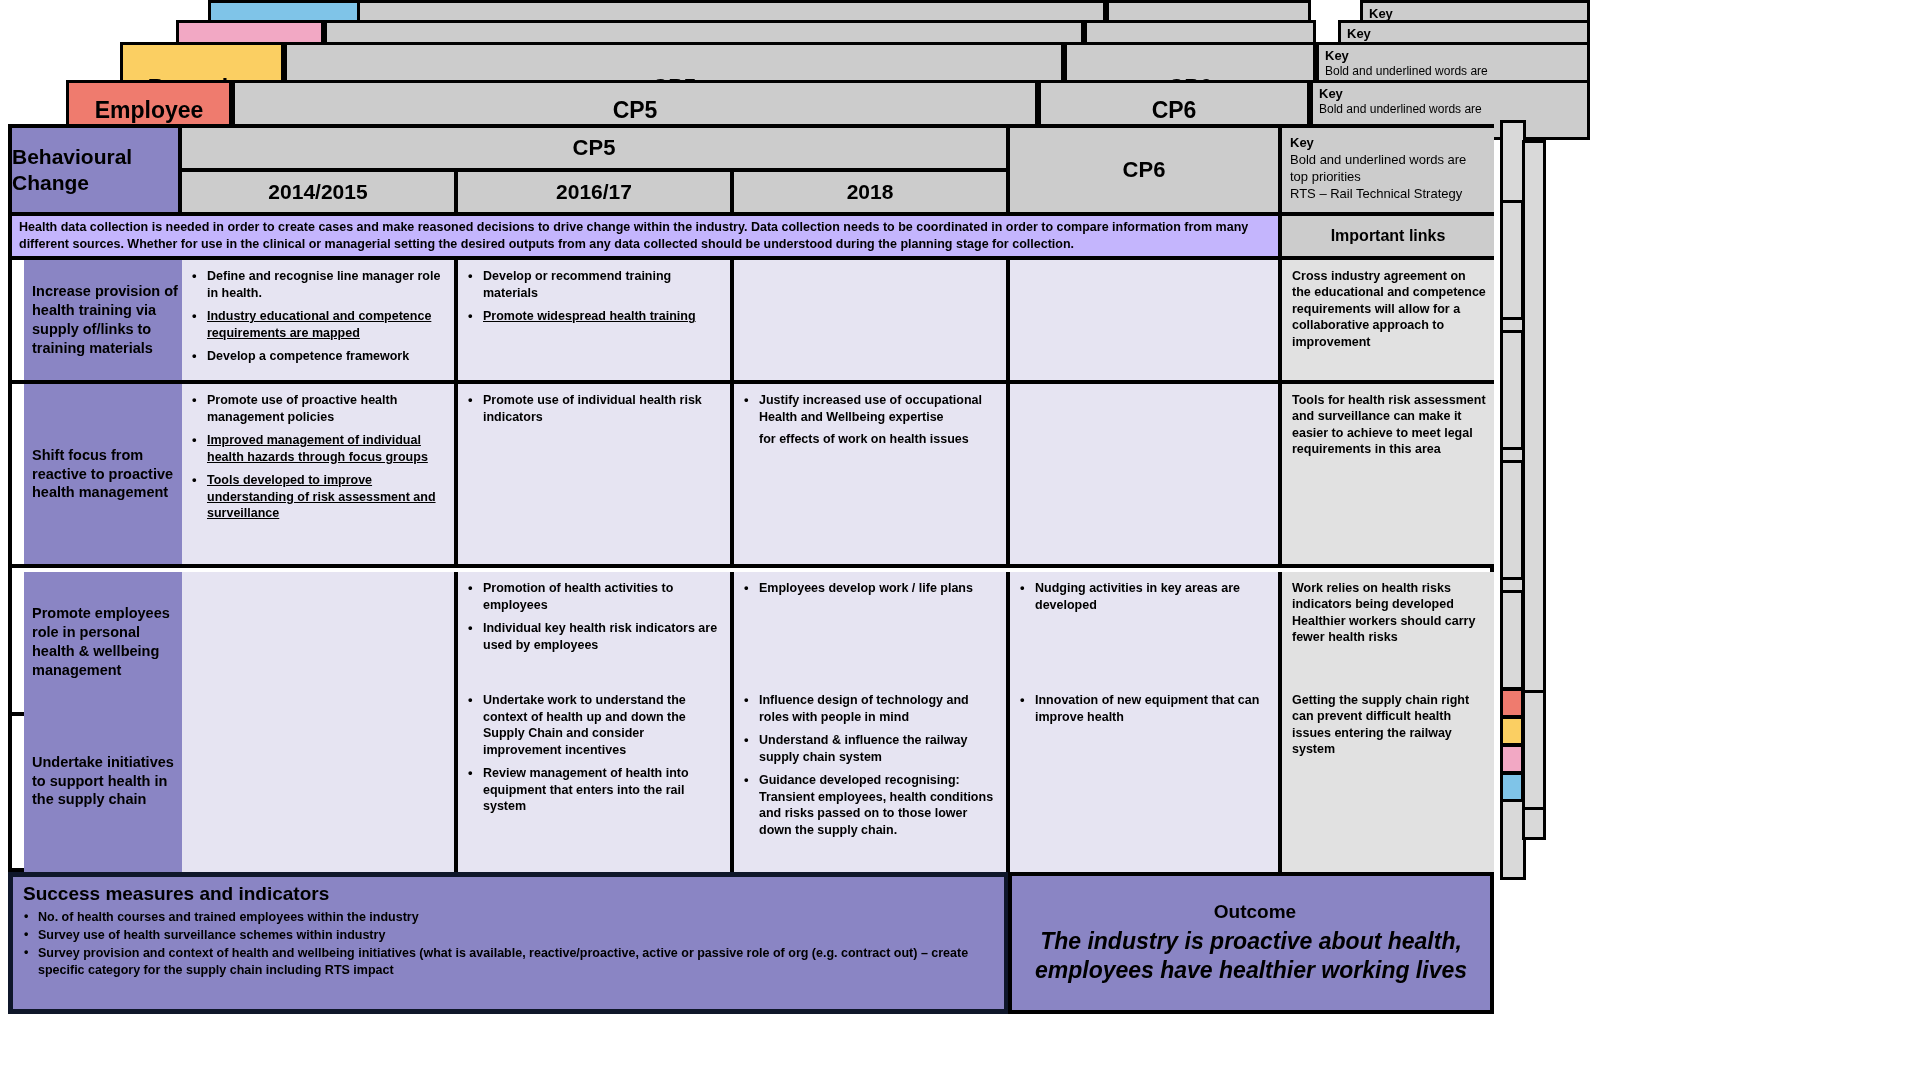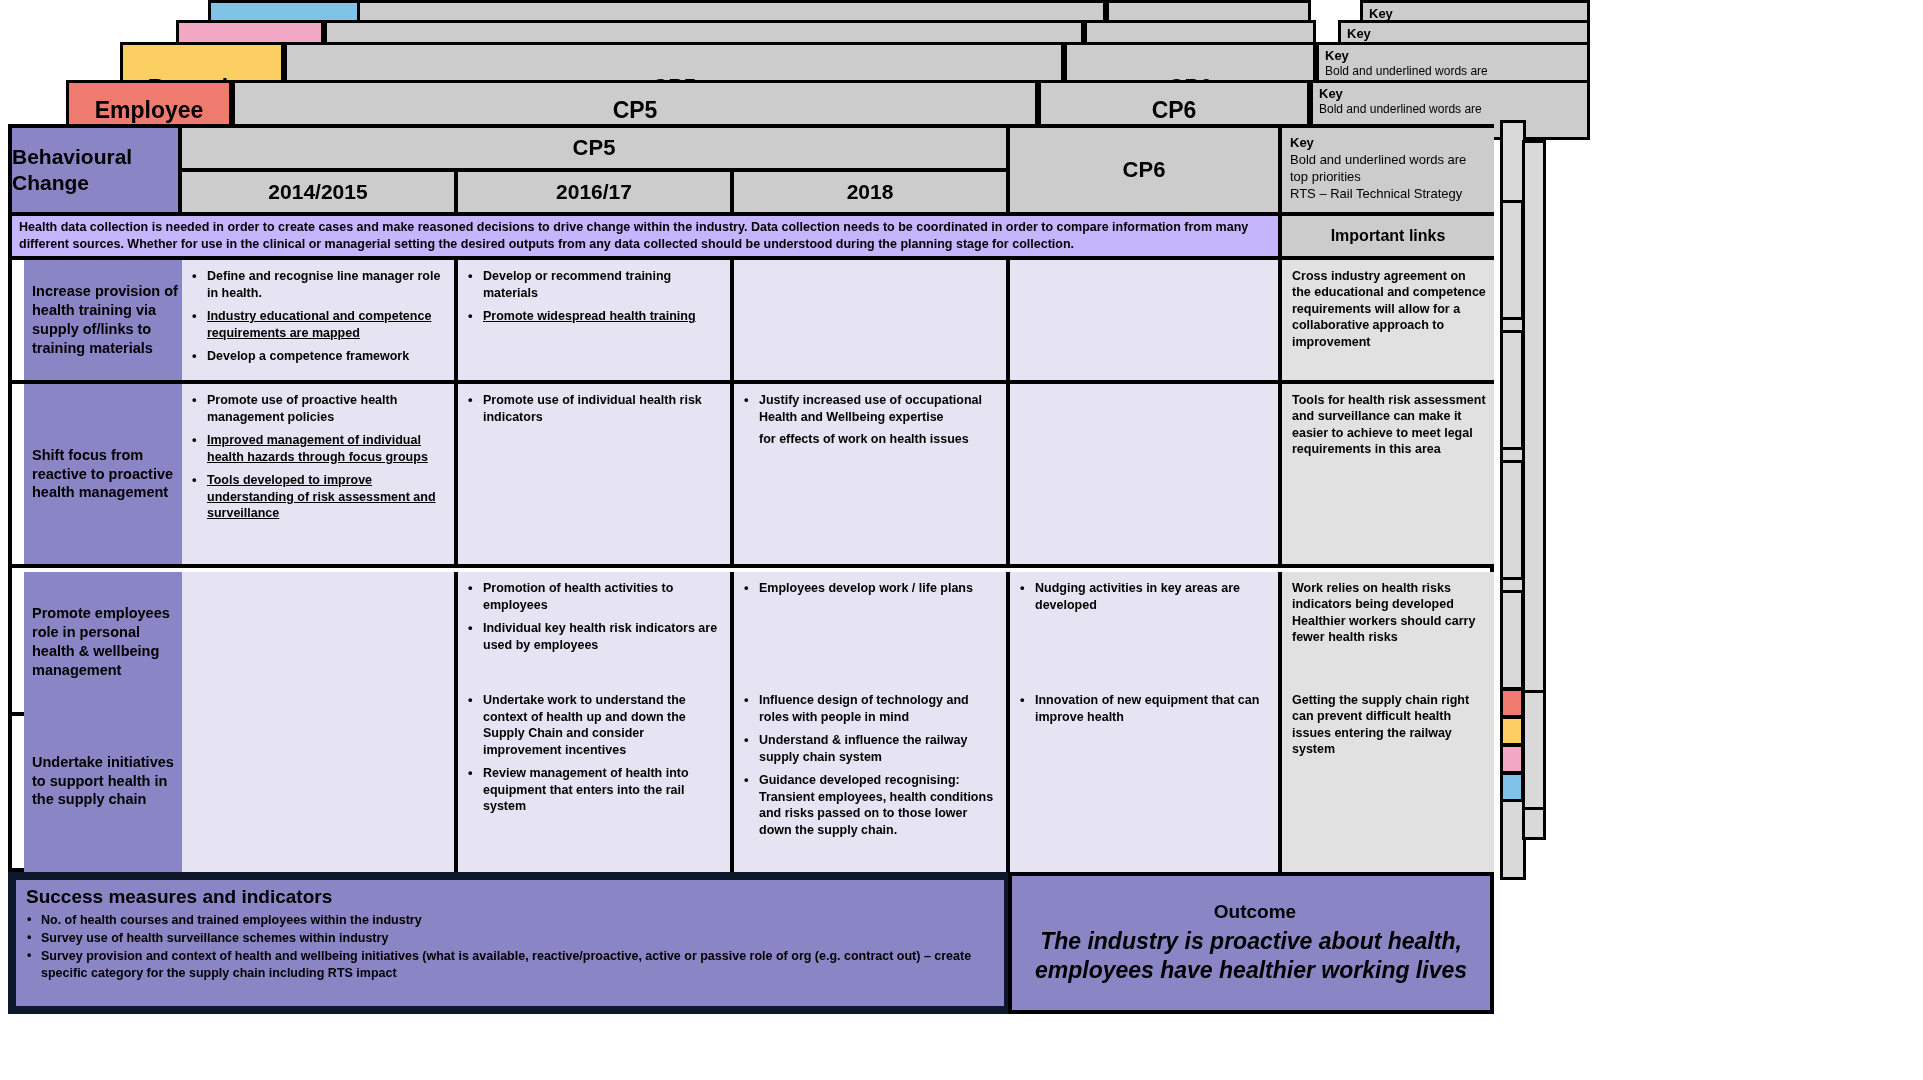--- a/index.html
+++ b/index.html
@@ -58,21 +58,21 @@
             font-weight:bold;overflow:hidden;}
   ul.bl{margin:0;padding:0;list-style:none;}
   ul.bl li{position:relative;padding-left:16px;margin-bottom:7px;font-size:12.5px;line-height:1.32;
            font-weight:bold;}
   ul.bl li:before{content:"\2022";position:absolute;left:1px;top:-1px;font-size:13px;}
   ul.bl li.pri{text-decoration:underline;}
   .sub{display:block;padding-left:0;margin-top:6px;}
 
   .footer{position:absolute;left:8px;top:872px;width:1486px;height:142px;}
   .succ{position:absolute;left:0;top:0;width:1000px;height:142px;background:#8a85c4;
-        border:8px solid #0f172a;border-right-width:4px;box-sizing:border-box;padding:6px 10px;}
+        border:5px solid #0f172a;border-right-width:4px;box-sizing:border-box;padding:6px 10px;}
   .succ h3{margin:0 0 4px 0;font-size:19px;font-weight:bold;}
   .succ ul{margin:0;padding:0;list-style:none;}
   .succ li{position:relative;padding-left:15px;font-size:12.5px;line-height:1.42;font-weight:bold;}
   .succ li:before{content:"\2022";position:absolute;left:1px;top:-1px;}
   .outc{position:absolute;left:1000px;top:0;width:486px;height:142px;background:#8a85c4;
         border:4px solid #000;border-left-width:4px;box-sizing:border-box;
         display:flex;flex-direction:column;align-items:center;justify-content:center;text-align:center;}
   .outc .ot{font-weight:bold;font-size:19px;margin-bottom:4px;margin-left:8px;}
   .outc .ov{font-style:italic;font-weight:bold;font-size:23px;line-height:1.25;}
 </style>

